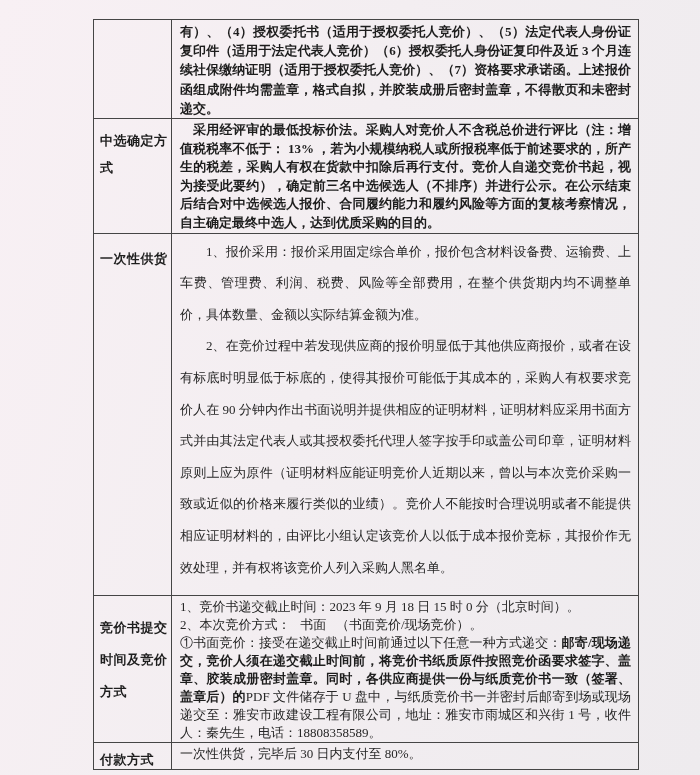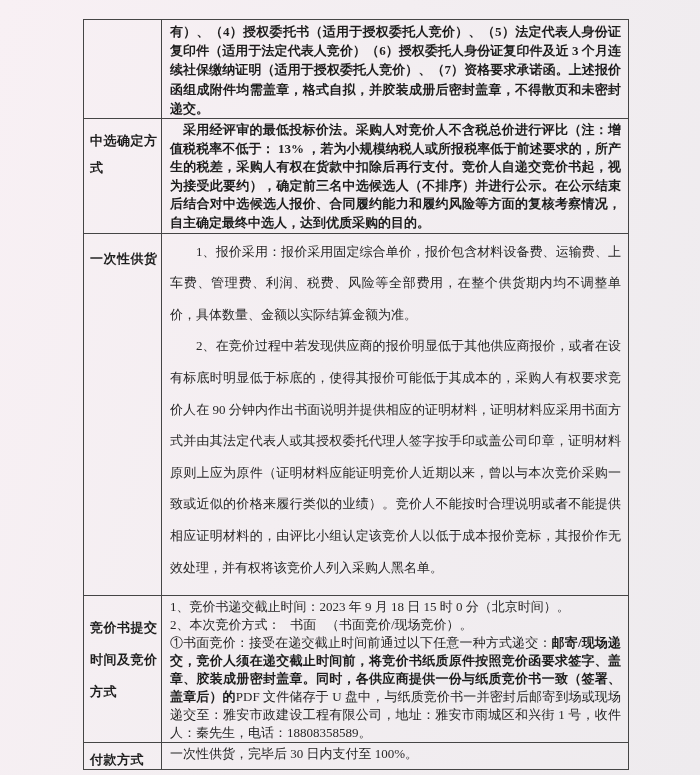--- a/index.html
+++ b/index.html
@@ -10,21 +10,21 @@
     width: 700px;
     height: 775px;
     position: relative;
     background: linear-gradient(105deg, #f8f0f4 0%, #f3eef1 45%, #eeebee 100%);
     font-family: "Liberation Serif", "DejaVu Serif", serif;
     color: #262626;
     overflow: hidden;
   }
   .doc-table {
     position: absolute;
-    left: 83px;
+    left: 93px;
     top: 19px;
     width: 545px;
     border-collapse: collapse;
     table-layout: fixed;
   }
   .doc-table td {
     border: 1.6px solid #454545;
     vertical-align: top;
     overflow: hidden;
   }
@@ -130,17 +130,17 @@
     <td class="cnt r4-cnt">
       <p>1、竞价书递交截止时间：2023 年 9 月 18 日 15 时 0 分（北京时间）。</p>
       <p><span>2、本次竞价方式：</span><span class="uline">&nbsp;&nbsp;&nbsp;书面&nbsp;&nbsp;&nbsp;</span><span>（书面竞价/现场竞价）。</span></p>
       <p><span>①书面竞价：接受在递交截止时间前通过以下任意一种方式递交：</span><span class="bold">邮寄/现场递交，竞价人须在递交截止时间前，将竞价书纸质原件按照竞价函要求签字、盖章、胶装成册密封盖章。同时，各供应商提供一份与纸质竞价书一致（签署、盖章后）的</span><span>PDF 文件储存于 U 盘中，与纸质竞价书一并密封后邮寄到场或现场递交至：雅安市政建设工程有限公司，地址：</span><span class="uline">雅安市雨城区和兴街 1 号</span><span>，收件人：</span><span class="uline">秦先生</span><span>，电话：</span><span class="uline">18808358589</span><span>。</span></p>
     </td>
   </tr>
 
   <tr>
     <td class="lbl lbl-r5">付款方式</td>
     <td class="cnt r5-cnt">
-      <p>一次性供货，完毕后 30 日内支付至 100%。</p>
+      <p>一次性供货，完毕后 30 日内支付至 80%。</p>
     </td>
   </tr>
 </tbody>
   </table>
 
 </body></html>

